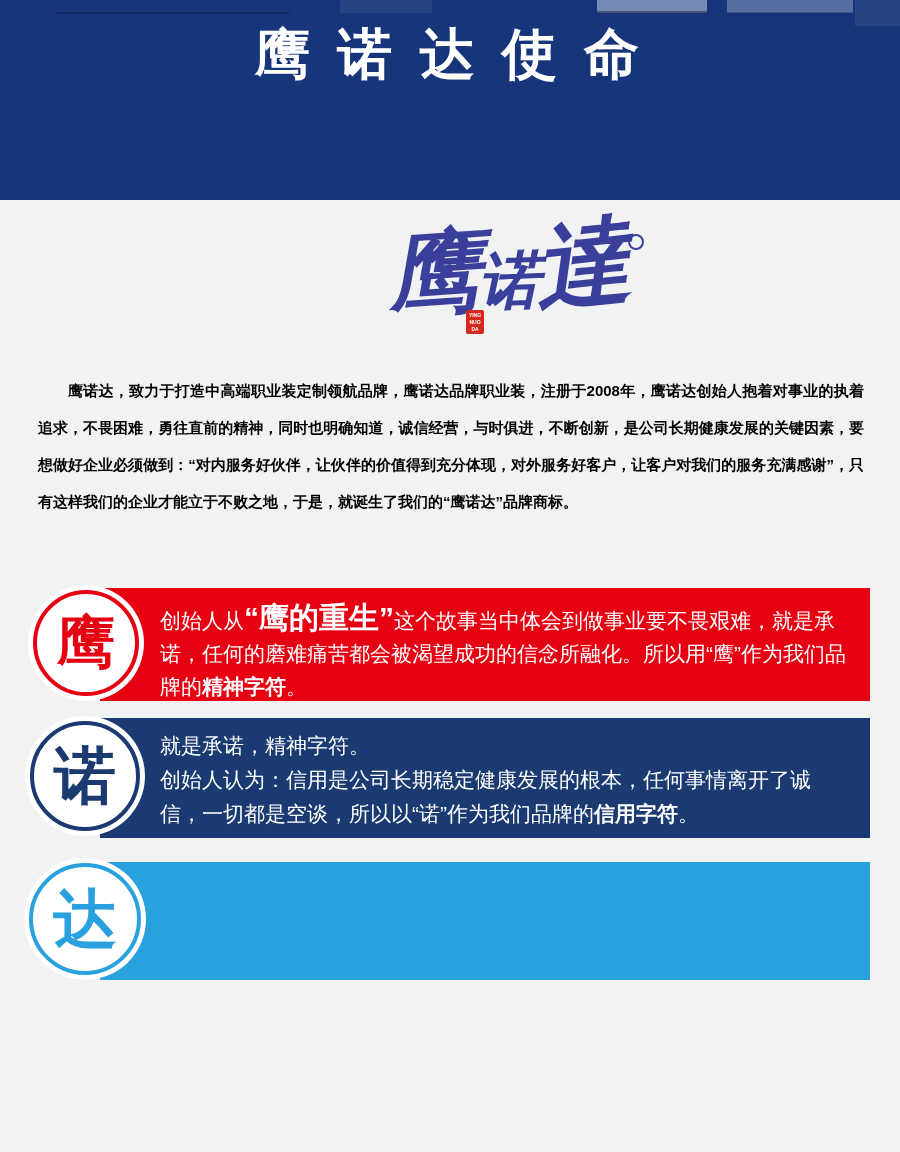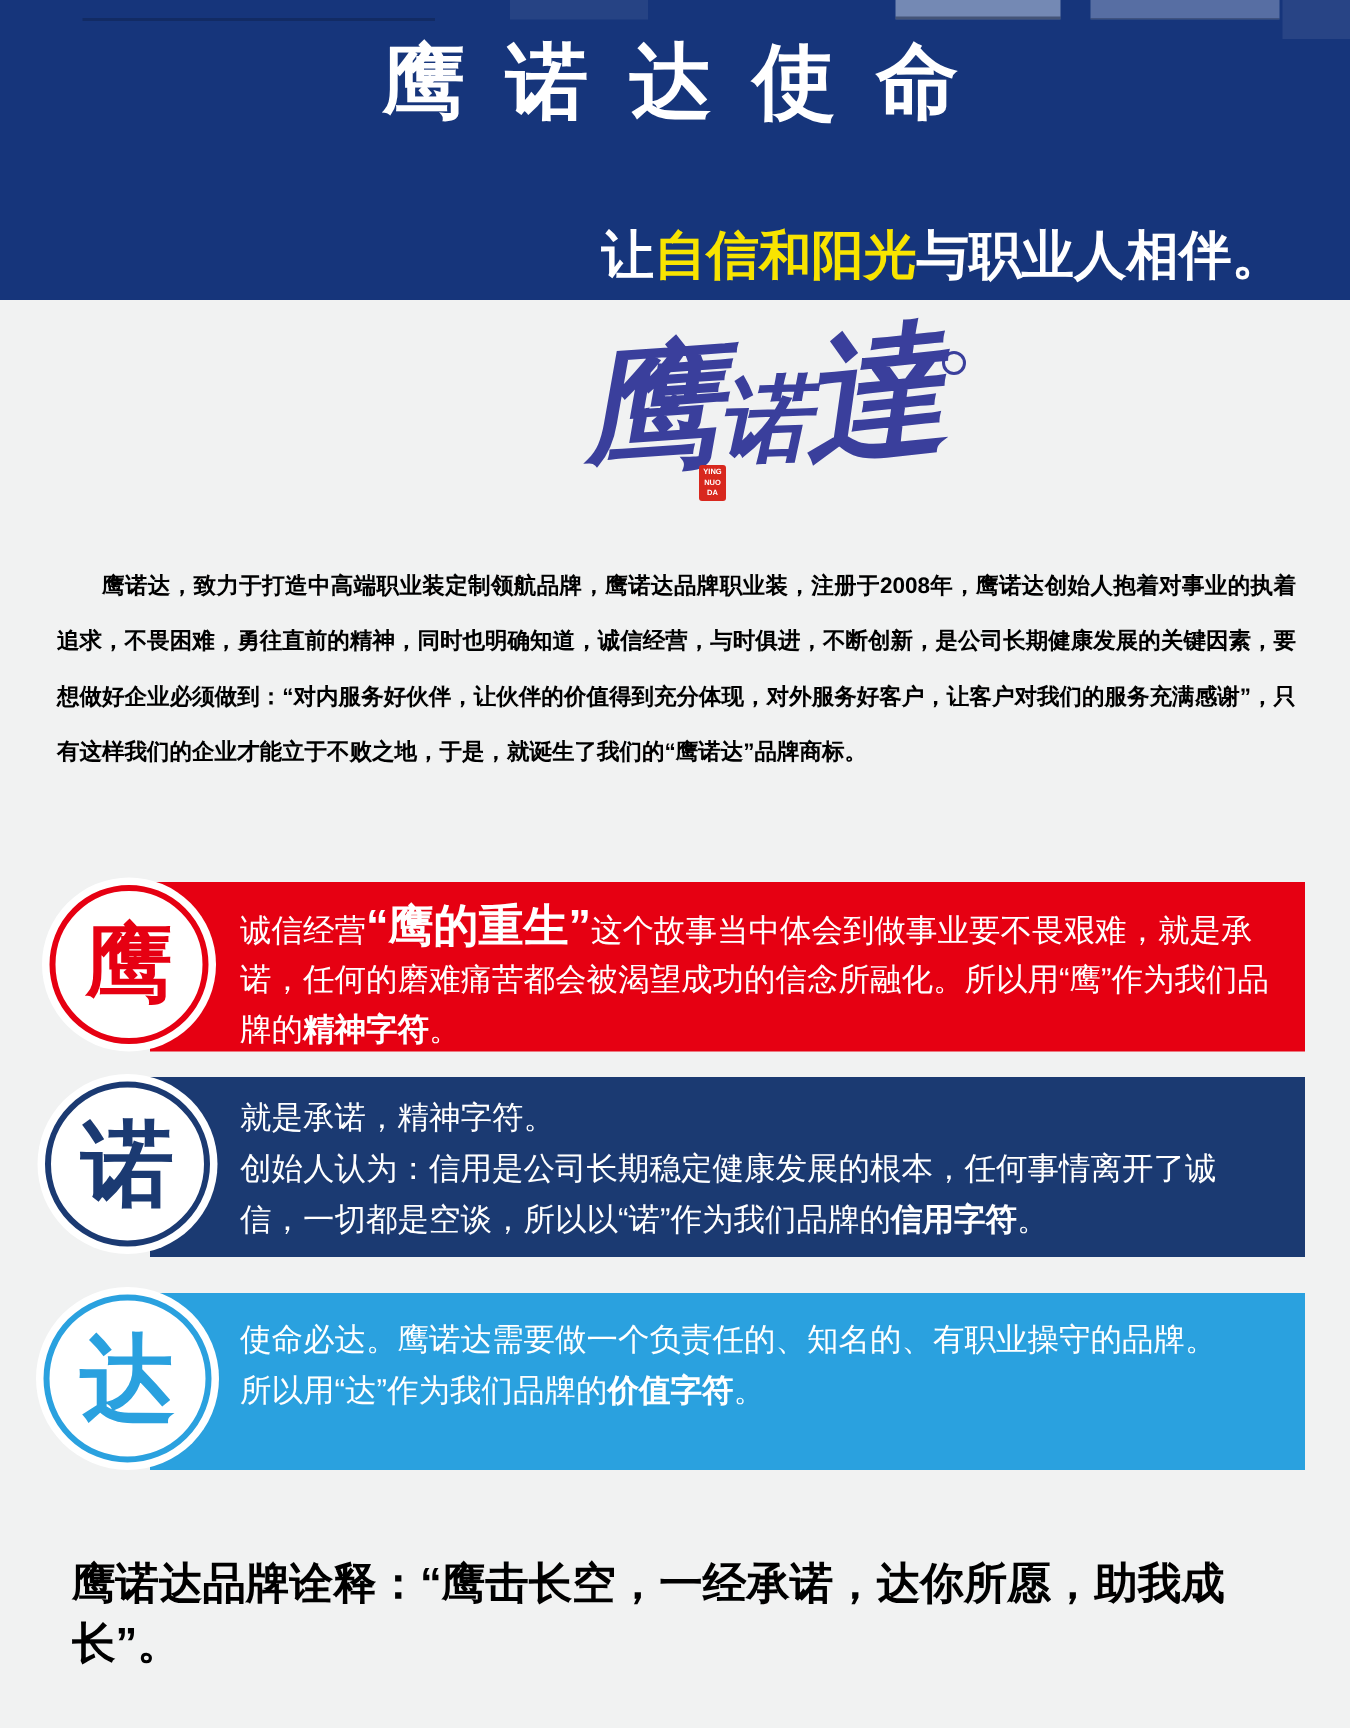--- a/index.html
+++ b/index.html
@@ -65,59 +65,53 @@
   <header class="hero">
     <div class="remnant r-a"></div>
     <div class="remnant r-b"></div>
     <div class="remnant r-c"></div>
     <div class="remnant r-d"></div>
     <div class="remnant r-e"></div>
 
     <h1 class="hero-title">鹰 诺 达 使 命</h1>
 
 
-    <p class="hero-sub sub2"><span>让</span><span class="yellow">自信和阳光</span><span>与职业人相伴。</span></p>
   </header>
 
   <div class="logo">
     <span class="lg c1">鹰</span>
     <span class="lg c2">诺</span>
     <span class="lg c3">達</span>
     <span class="tm-circle"></span>
     <div class="seal">
       <span>YING</span>
       <span>NUO</span>
       <span>DA</span>
     </div>
   </div>
 
   <p class="intro">鹰诺达，致力于打造中高端职业装定制领航品牌，鹰诺达品牌职业装，注册于2008年，鹰诺达创始人抱着对事业的执着追求，不畏困难，勇往直前的精神，同时也明确知道，诚信经营，与时俱进，不断创新，是公司长期健康发展的关键因素，要想做好企业必须做到：“对内服务好伙伴，让伙伴的价值得到充分体现，对外服务好客户，让客户对我们的服务充满感谢”，只有这样我们的企业才能立于不败之地，于是，就诞生了我们的“鹰诺达”品牌商标。</p>
 
   <section class="banner b1">
     <div class="badge">
         <span>鹰</span>
       </div>
-    <div class="btext"><span>诚信经营</span><span class="emph">“鹰的重生”</span><span>这个故事当中体会到做事业要不畏艰难，就是承诺，任何的磨难痛苦都会被渴望成功的信念所融化。所以用“鹰”作为我们品牌的</span><strong>精神字符</strong><span>。</span></div>
+    <div class="btext"><span>创始人从</span><span class="emph">“鹰的重生”</span><span>这个故事当中体会到做事业要不畏艰难，就是承诺，任何的磨难痛苦都会被渴望成功的信念所融化。所以用“鹰”作为我们品牌的</span><strong>精神字符</strong><span>。</span></div>
   </section>
 
   <section class="banner b2">
     <div class="badge">
         <span>诺</span>
       </div>
     <div class="btext">
       <div>就是承诺，精神字符。</div>
       <div><span>创始人认为：信用是公司长期稳定健康发展的根本，任何事情离开了诚信，一切都是空谈，所以以“诺”作为我们品牌的</span><strong>信用字符</strong><span>。</span></div>
     </div>
   </section>
 
   <section class="banner b3">
     <div class="badge">
         <span>达</span>
       </div>
-    <div class="btext">
-      <div>使命必达。鹰诺达需要做一个负责任的、知名的、有职业操守的品牌。</div>
-      <div><span>所以用“达”作为我们品牌的</span><strong>价值字符</strong><span>。</span></div>
-    </div>
   </section>
 
-  <p class="statement">鹰诺达品牌诠释：“鹰击长空，一经承诺，达你所愿，助我成长”。</p>
 
 </div>
 
 </body></html>

